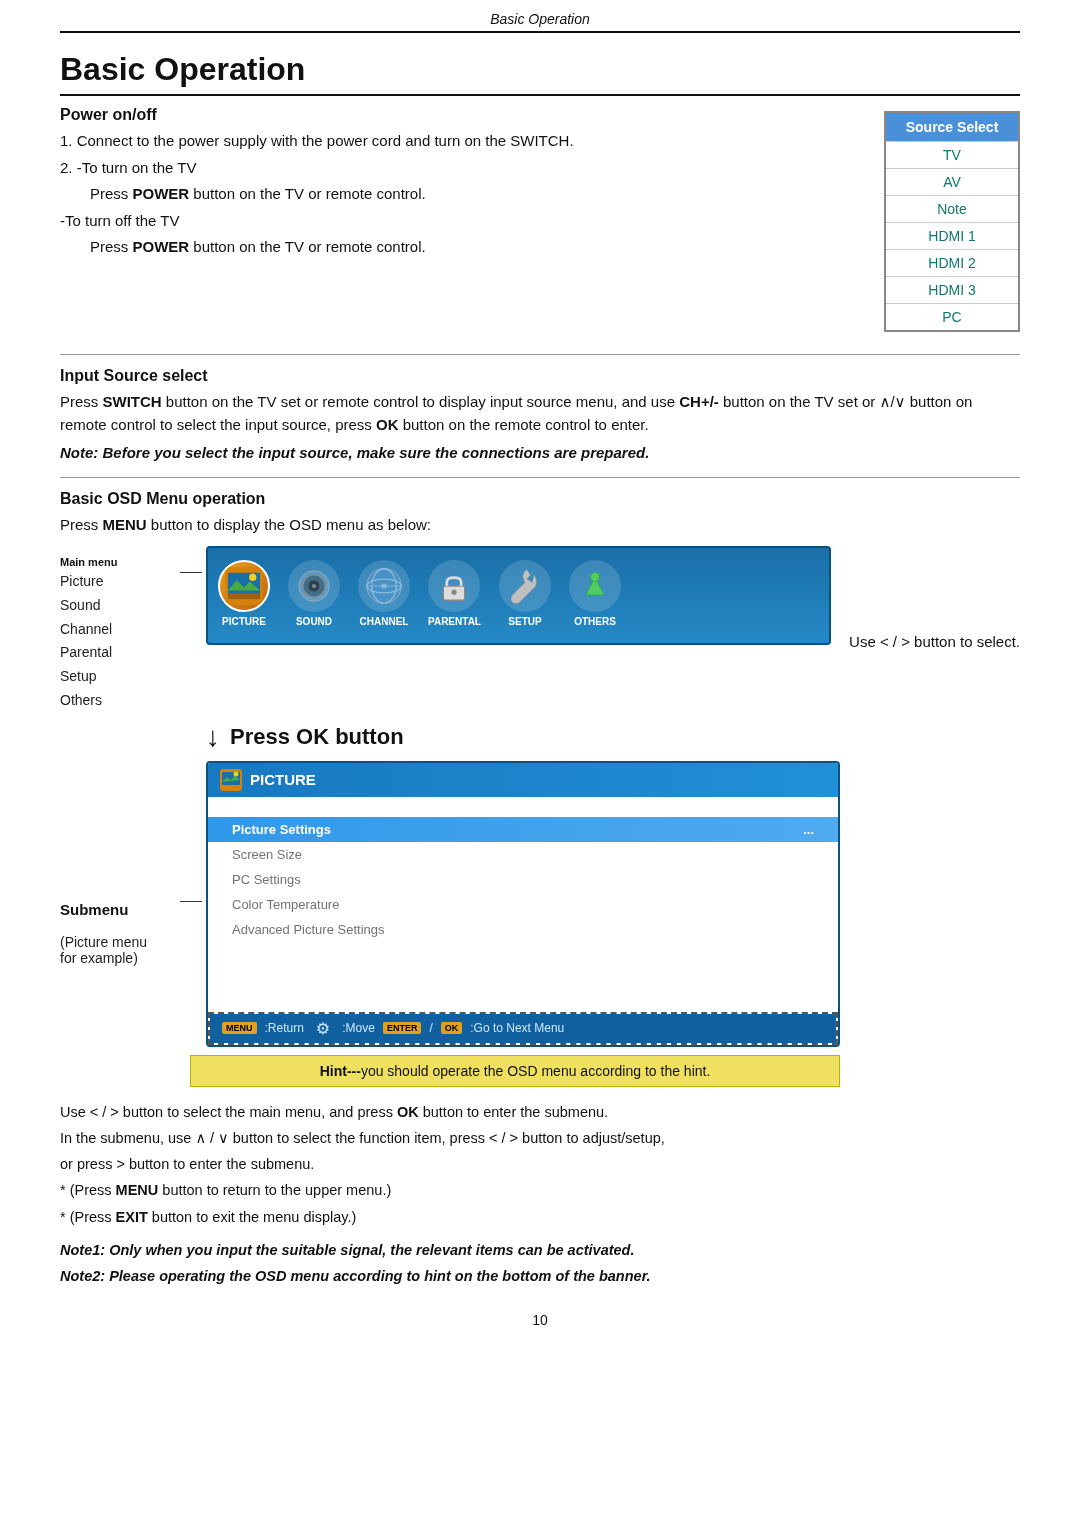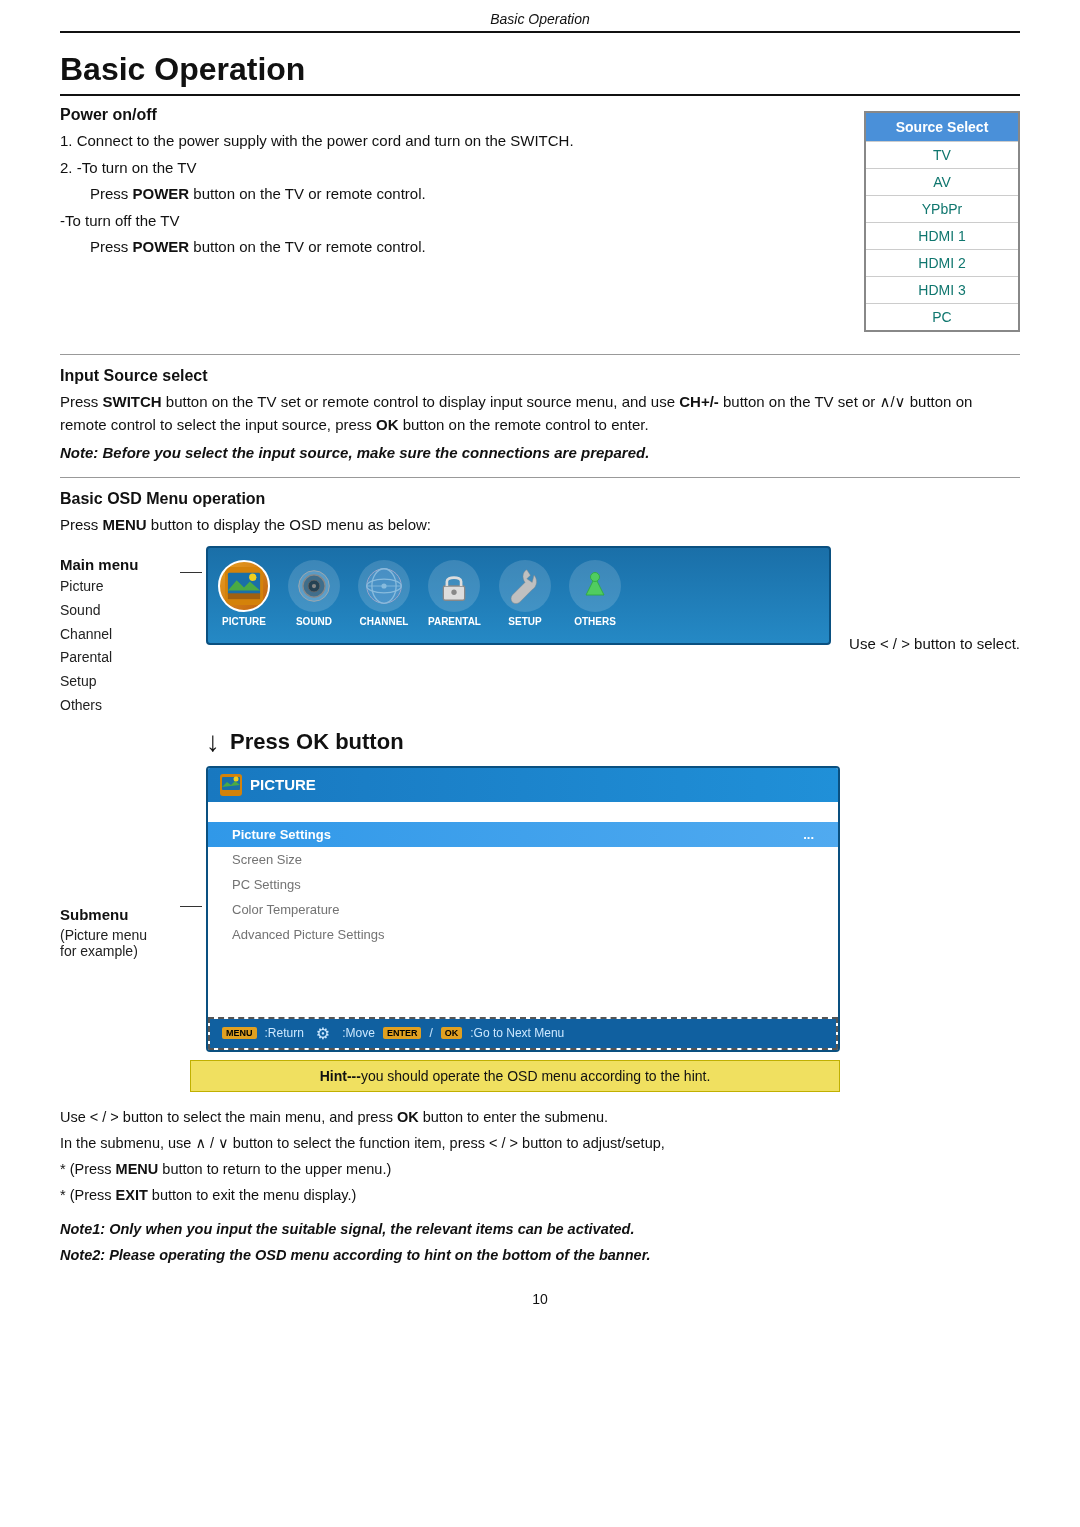--- a/index.html
+++ b/index.html
@@ -46,21 +46,21 @@
     }
 
     .indent {
       margin-left: 30px;
     }
     .italic-bold { font-weight: bold; font-style: italic; }
 
     
     .source-select-box {
       border: 2px solid #888;
-      width: 156px;
+      width: 136px;
       float: right;
       margin-left: 20px;
       margin-top: 5px;
       margin-bottom: 10px;
     }
     .source-select-header {
       background: #4a90d9;
       color: #fff;
       text-align: center;
       font-weight: bold;
@@ -94,21 +94,21 @@
     }
 
     .main-menu-label {
       min-width: 120px;
       padding-right: 10px;
       padding-top: 10px;
     }
 
     .main-menu-label .menu-title {
       font-weight: bold;
-      font-size: 15px;
+      font-size: 11px;
       margin-bottom: 2px;
     }
 
     .main-menu-label .menu-items {
       font-size: 14px;
       line-height: 1.7;
       color: #222;
     }
 
     
@@ -264,21 +264,21 @@
 
     
     .submenu-label-area {
       min-width: 120px;
       padding-right: 10px;
       padding-top: 10px;
     }
     .submenu-label-area .menu-title {
       font-weight: bold;
       font-size: 15px;
-      margin-bottom: 4px;
+      margin-bottom: 16px;
     }
     .submenu-label-area .menu-items {
       font-size: 14px;
       color: #222;
     }
 
     .lower-area {
       display: flex;
       align-items: flex-start;
       margin-top: 0;
@@ -335,21 +335,21 @@
 </div>
 
 <h1 class="section-main-title">Basic Operation</h1>
 
 <div class="clearfix">
 
   <div class="source-select-box">
     <div class="source-select-header">Source Select</div>
     <div class="source-select-item">TV</div>
     <div class="source-select-item">AV</div>
-    <div class="source-select-item">YPbPr</div>
+    <div class="source-select-item">Note</div>
     <div class="source-select-item">HDMI 1</div>
     <div class="source-select-item">HDMI 2</div>
     <div class="source-select-item">HDMI 3</div>
     <div class="source-select-item">PC</div>
   </div>
 
   <h2 class="sub-heading">Power on/off</h2>
   <p><span>1. Connect to the power supply with the power cord and turn on the  SWITCH.</span></p>
   <p><span>2. -To turn on the TV</span></p>
   <p class="indent">Press <strong>POWER</strong> button on the TV or remote control.</p>
@@ -554,20 +554,23 @@
 </div>
 
 <div class="bottom-notes">
   <p>
     Use &lt; / &gt; button to select the main menu, and press <strong>OK</strong> button to enter the submenu.
   </p>
   <p>
     In the submenu, use ∧ / ∨ button to select the function item, press &lt; / &gt; button to adjust/setup,
   </p>
   <p>
+    or press &gt; button to enter the submenu.
+  </p>
+  <p>
     * (Press <strong>MENU</strong> button to return to the upper menu.)
   </p>
   <p>
     * (Press <strong>EXIT</strong> button to exit the menu display.)
   </p>
   <p style="margin-top:10px;" class="italic-bold">
     <em><strong>Note1: Only when you input the suitable signal, the relevant items can be activated.</strong></em>
   </p>
   <p class="italic-bold">
     <em><strong>Note2: Please operating the OSD menu according to hint on the bottom of the banner.</strong></em>

